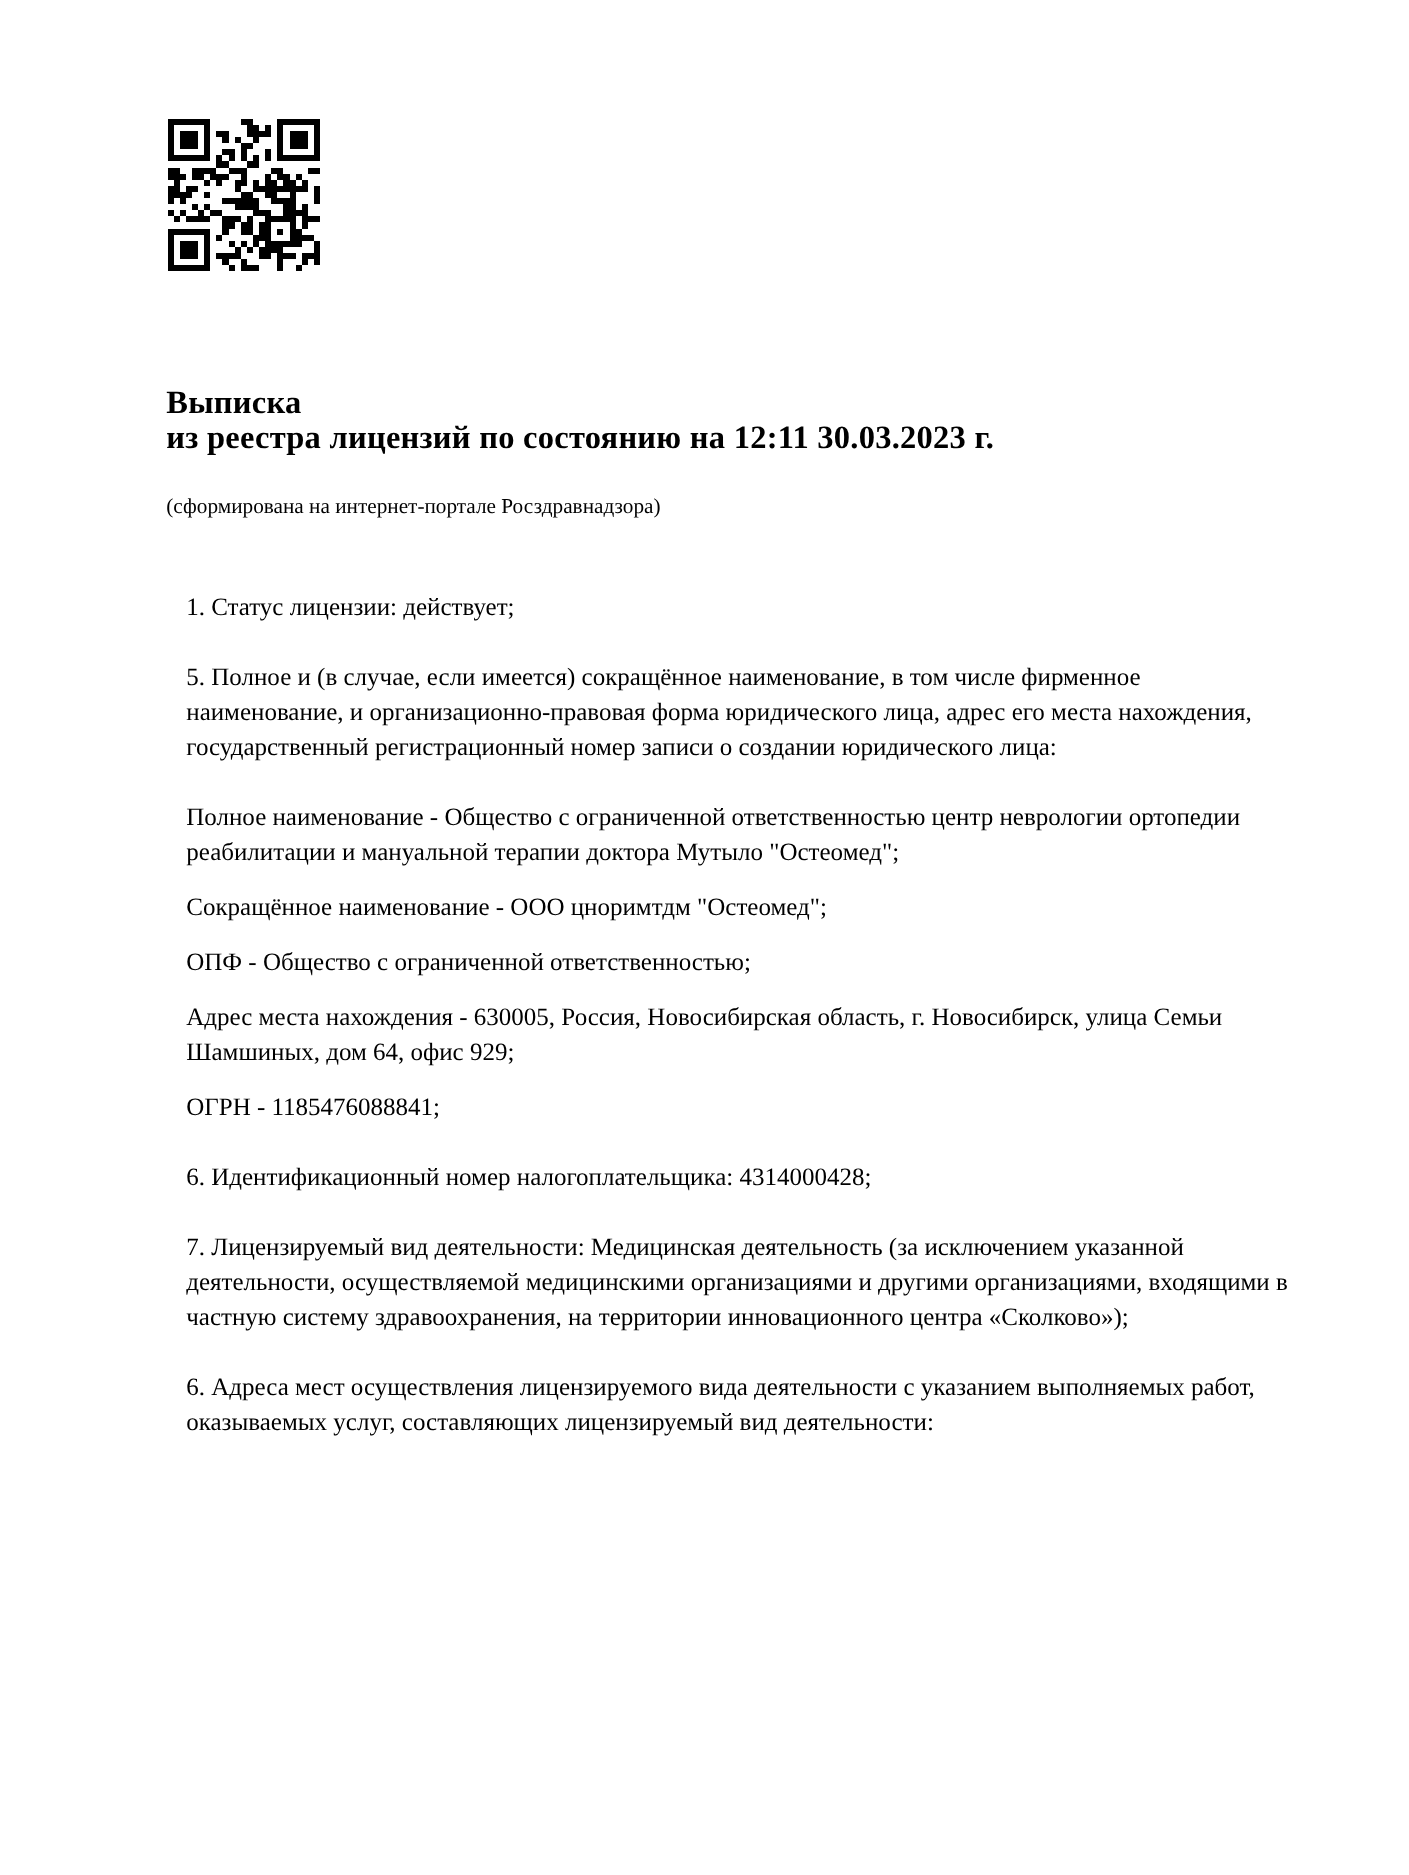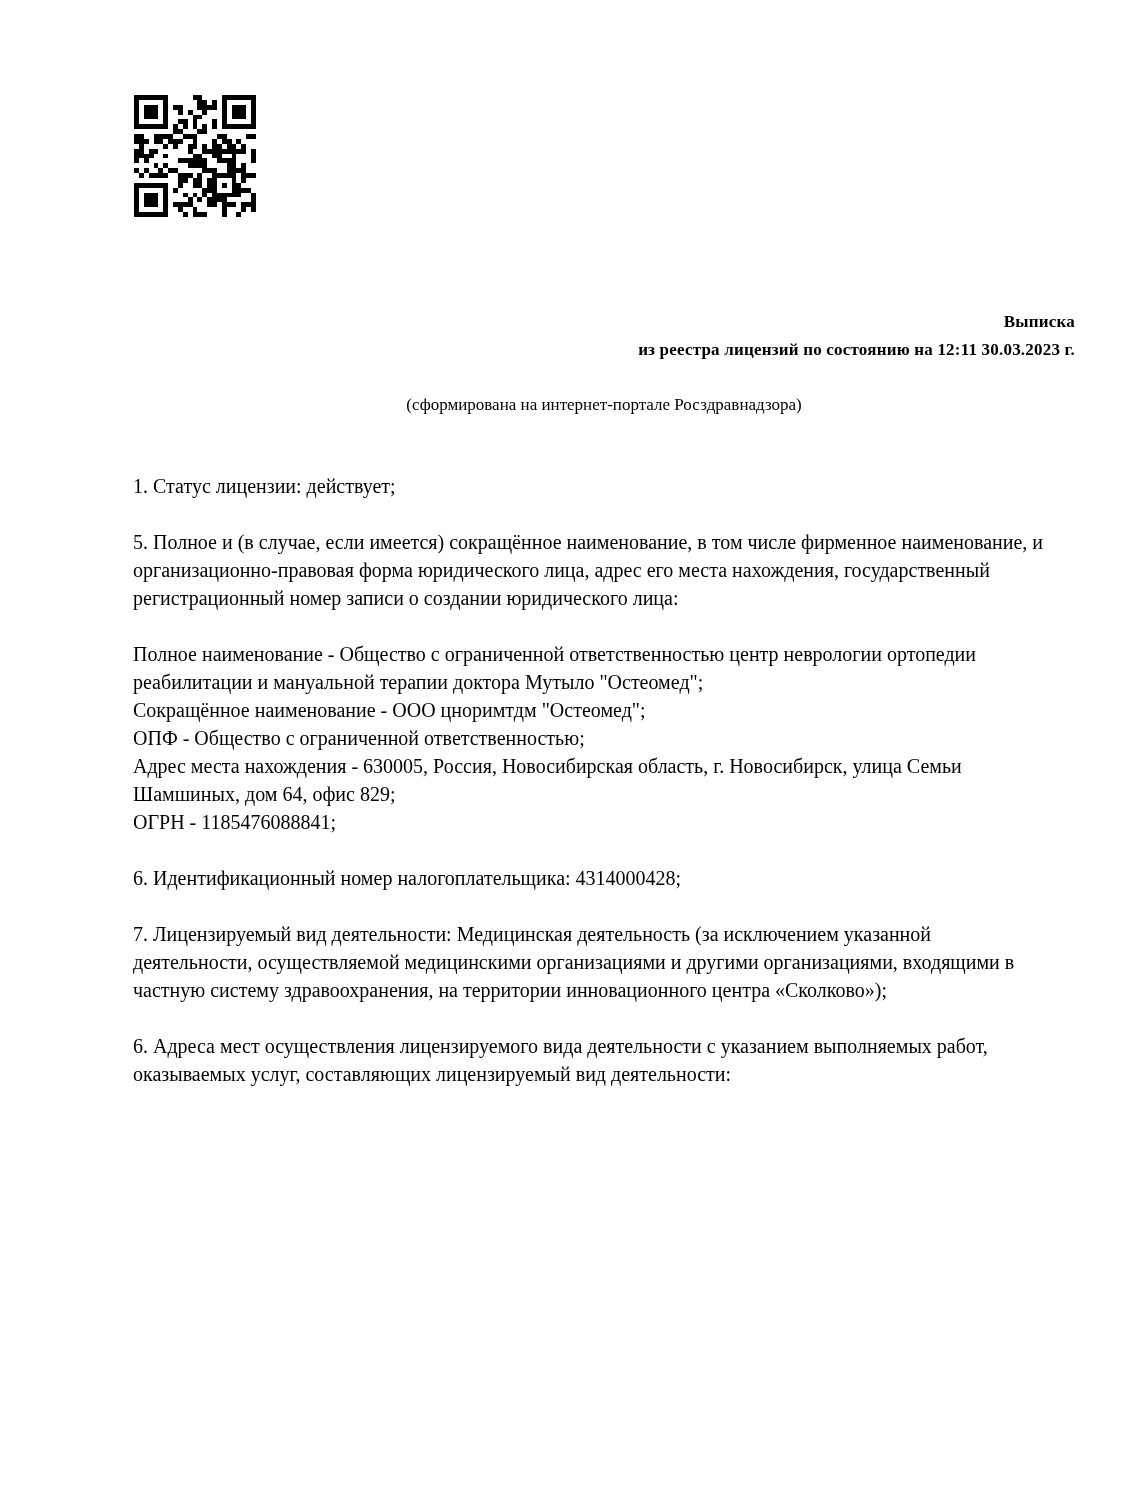--- a/index.html
+++ b/index.html
@@ -29,40 +29,40 @@
     display: block;
   }
   .content {
     position: absolute;
     left: 133px;
     top: 0;
     width: 942px;
   }
   .title-block {
     margin-top: 308px;
-    text-align: right;
+    text-align: left;
     font-weight: bold;
-    font-size: 17px;
+    font-size: 26px;
     line-height: 28px;
     letter-spacing: 0.2px;
   }
   .subtitle {
     margin-top: 30px;
-    text-align: center;
+    text-align: left;
     font-size: 17px;
     line-height: 21px;
   }
   .body-text {
     margin-top: 57px;
     font-size: 20px;
     line-height: 28px;
     width: 916px;
   }
   .body-text p {
-    margin: 0;
+    margin: 16px;
     padding: 0;
   }
   .body-text p.spaced {
     margin-bottom: 28px;
   }
 </style>
 </head>
 <body>
 
 <div class="page">
@@ -386,21 +386,21 @@
     </div>
 
     <div class="subtitle">(сформирована на интернет-портале Росздравнадзора)</div>
 
     <div class="body-text">
       <p class="spaced">1. Статус лицензии: действует;</p>
       <p class="spaced">5. Полное и (в случае, если имеется) сокращённое наименование, в том числе фирменное наименование, и организационно-правовая форма юридического лица, адрес его места нахождения, государственный регистрационный номер записи о создании юридического лица:</p>
       <p>Полное наименование - Общество с ограниченной ответственностью центр неврологии ортопедии реабилитации и мануальной терапии доктора Мутыло "Остеомед";</p>
       <p>Сокращённое наименование - ООО цноримтдм "Остеомед";</p>
       <p>ОПФ - Общество с ограниченной ответственностью;</p>
-      <p>Адрес места нахождения - 630005, Россия, Новосибирская область, г. Новосибирск, улица Семьи Шамшиных, дом 64, офис 829;</p>
+      <p>Адрес места нахождения - 630005, Россия, Новосибирская область, г. Новосибирск, улица Семьи Шамшиных, дом 64, офис 929;</p>
       <p class="spaced">ОГРН - 1185476088841;</p>
       <p class="spaced">6. Идентификационный номер налогоплательщика: 4314000428;</p>
       <p class="spaced">7. Лицензируемый вид деятельности: Медицинская деятельность (за исключением указанной деятельности, осуществляемой медицинскими организациями и другими организациями, входящими в частную систему здравоохранения, на территории инновационного центра «Сколково»);</p>
       <p>6. Адреса мест осуществления лицензируемого вида деятельности с указанием выполняемых работ, оказываемых услуг, составляющих лицензируемый вид деятельности:</p>
     </div>
 
   </div>
 </div>
 
 </body></html>

